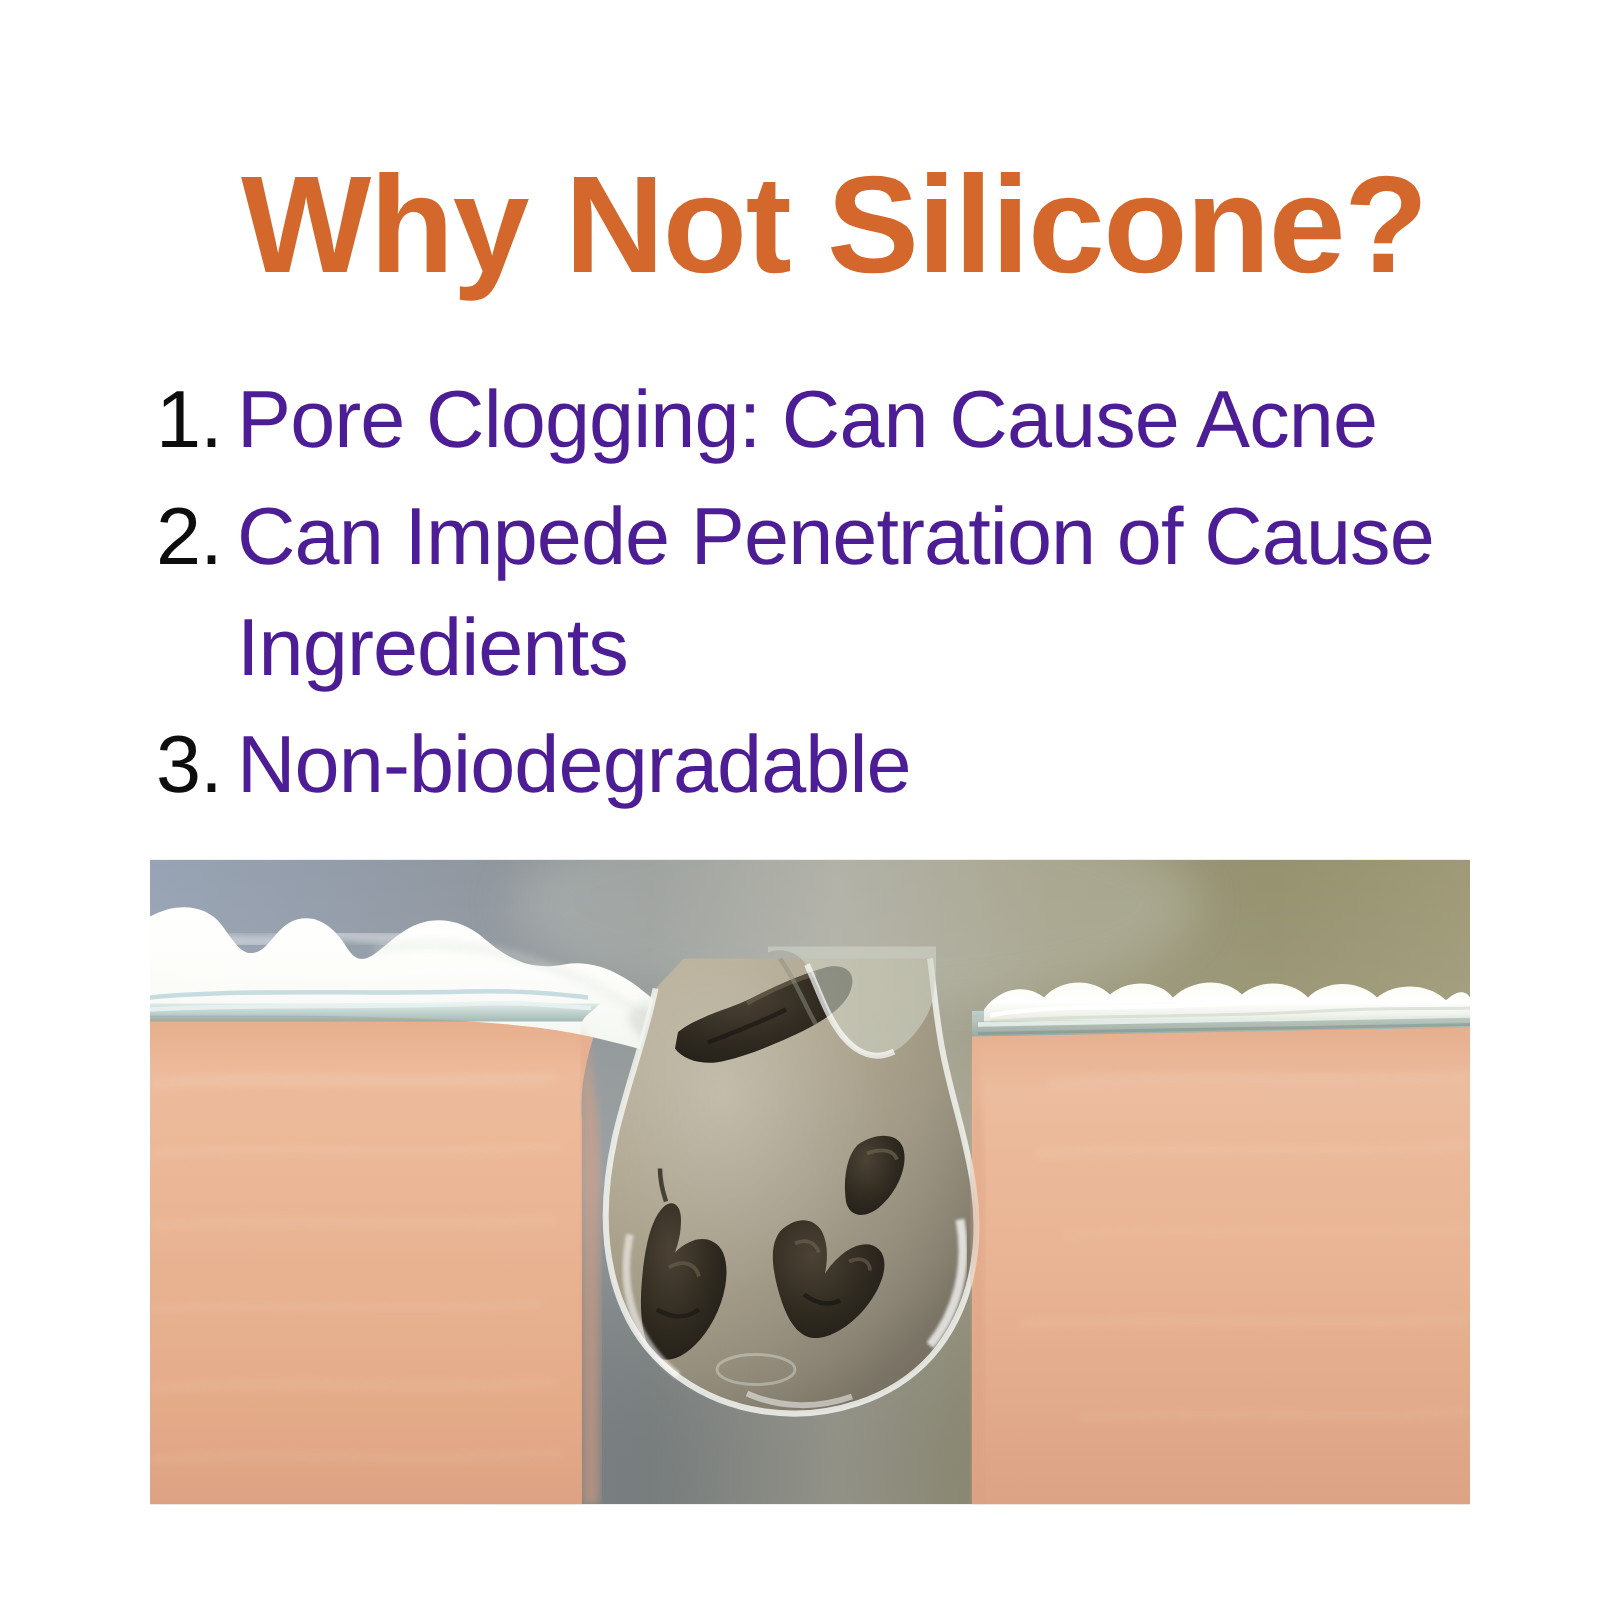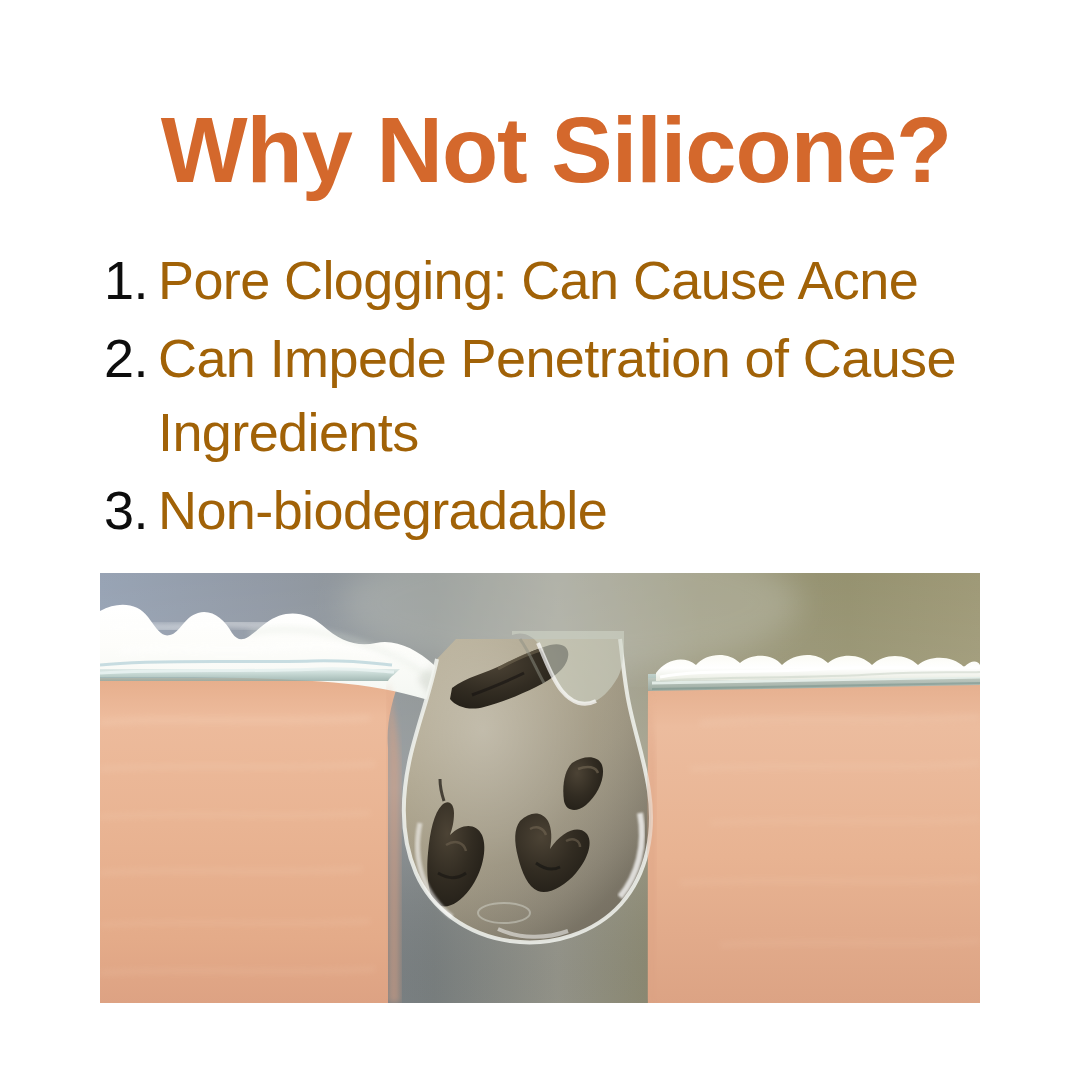--- a/index.html
+++ b/index.html
@@ -53,21 +53,21 @@
     font-weight: normal;
     color: #0d0d0d;
     letter-spacing: -0.5px;
   }
   .li-text {
     flex: 1 1 auto;
     padding-left: 10px;
     font-size: 54px;
     line-height: 74px;
     font-weight: normal;
-    color: #a16207;
+    color: #4c1d95;
     letter-spacing: -0.6px;
   }
 
   
   #illustration {
     position: absolute;
     left: 100px;
     top: 573px;
     width: 880px;
     height: 430px;

